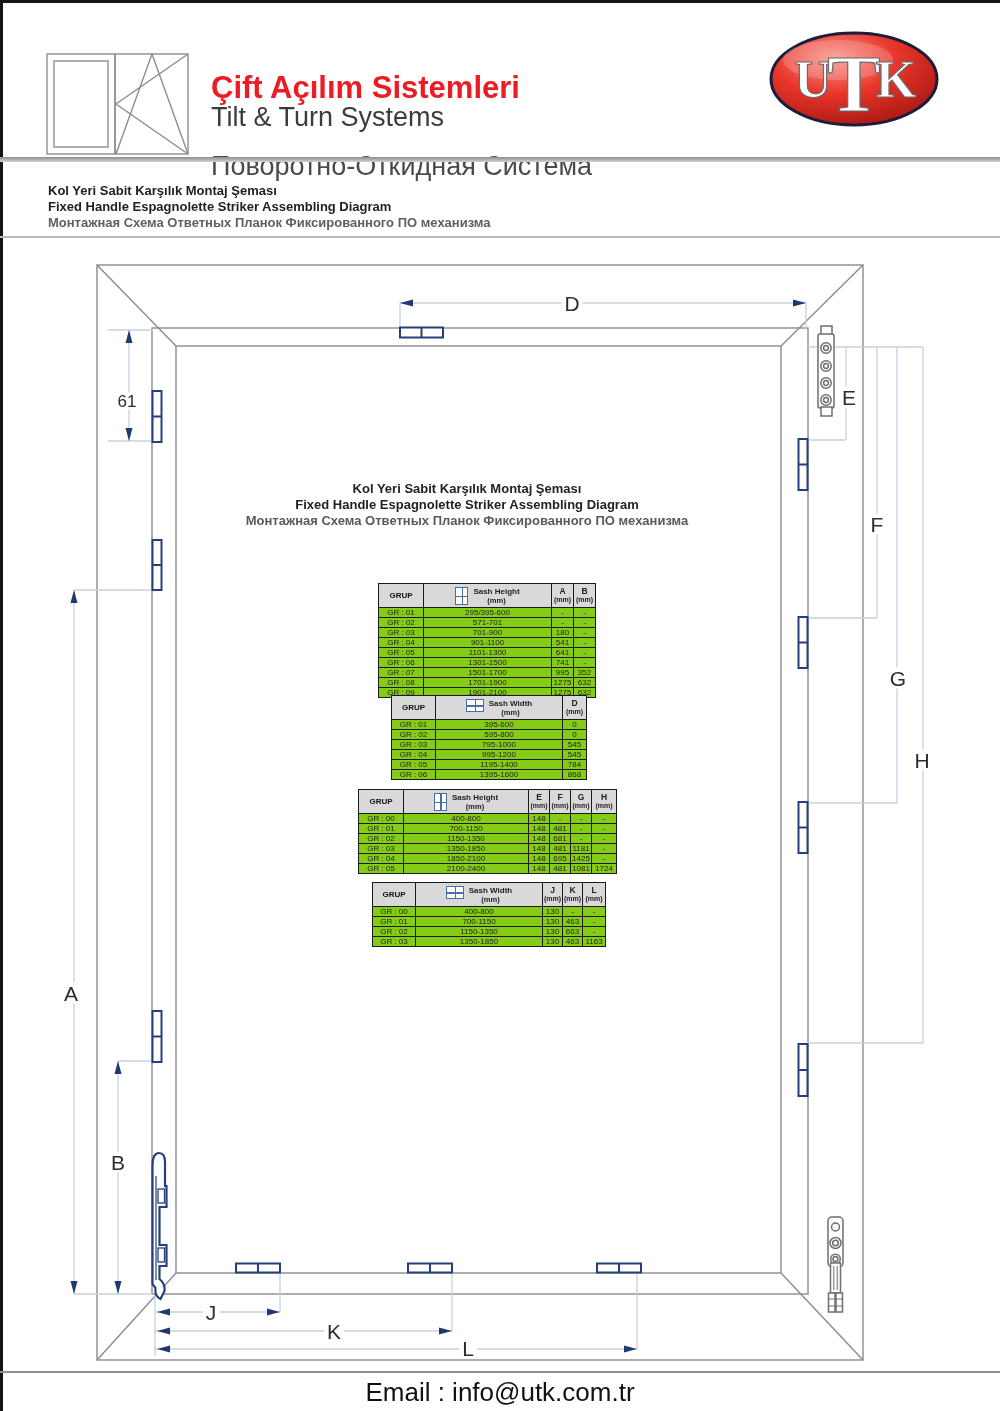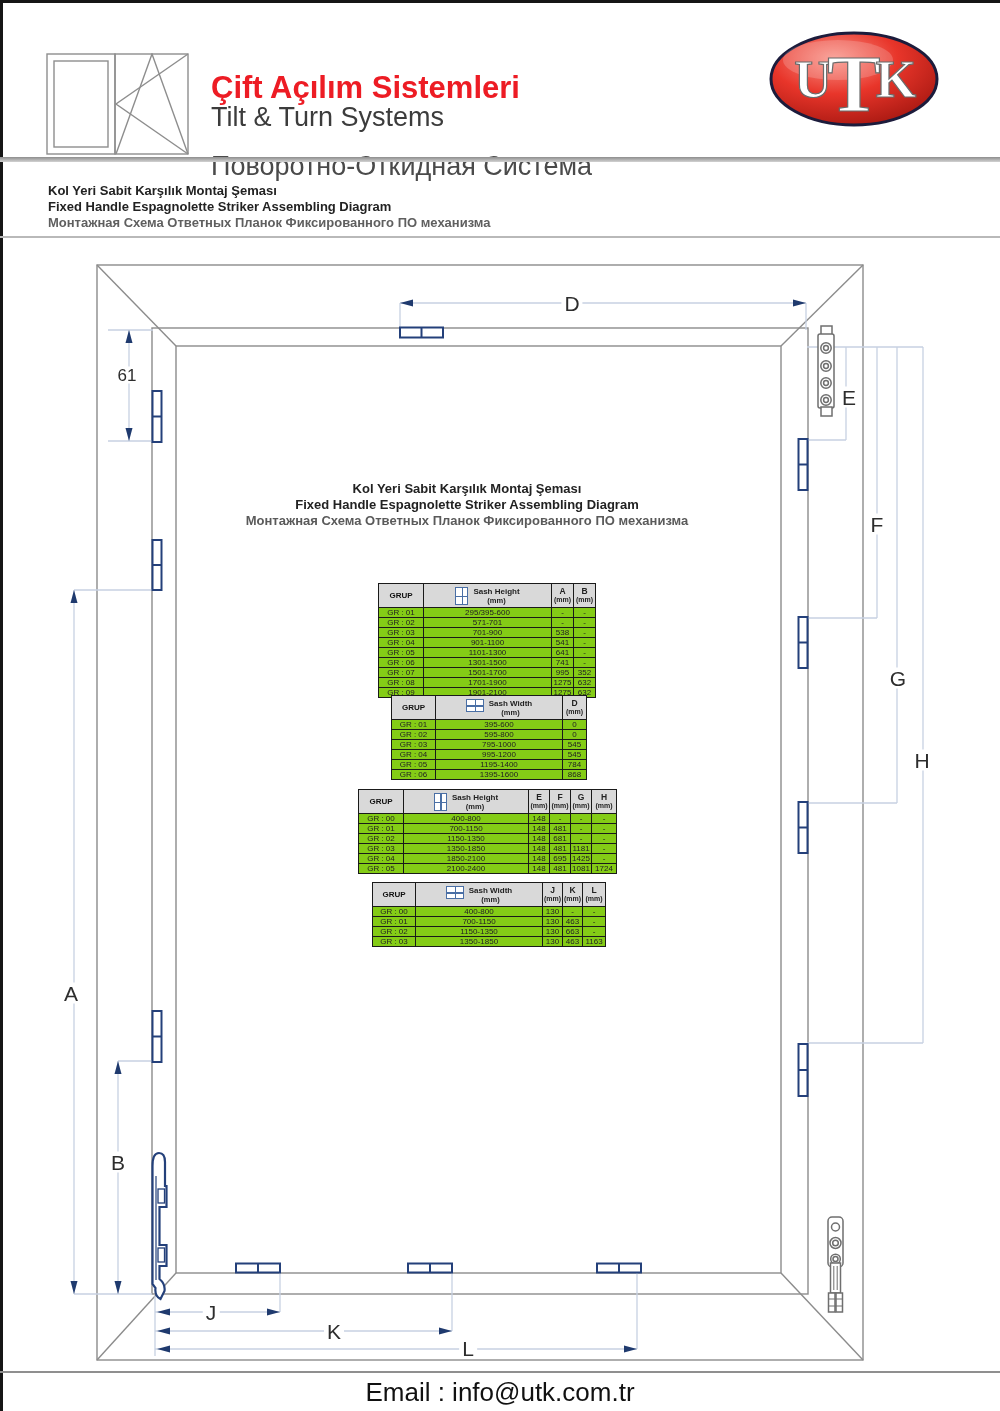--- a/index.html
+++ b/index.html
@@ -236,21 +236,21 @@
       <path d="M118,1294 L114.5,1281 L121.5,1281 Z"></path>
       <path d="M157,1312 L170,1308.5 L170,1315.5 Z"></path>
       <path d="M280,1312 L267,1308.5 L267,1315.5 Z"></path>
       <path d="M157,1331 L170,1327.5 L170,1334.5 Z"></path>
       <path d="M452,1331 L439,1327.5 L439,1334.5 Z"></path>
       <path d="M157,1349 L170,1345.5 L170,1352.5 Z"></path>
       <path d="M637,1349 L624,1345.5 L624,1352.5 Z"></path>
     </g>
   </svg>
 
-  <span class="dim-label small" style="left:127px;top:375px;">61</span>
+  <span class="dim-label small" style="left:127px;top:401px;">61</span>
   <span class="dim-label" style="left:572px;top:303px;">D</span>
   <span class="dim-label" style="left:849px;top:397px;">E</span>
   <span class="dim-label" style="left:877px;top:524px;">F</span>
   <span class="dim-label" style="left:898px;top:678px;">G</span>
   <span class="dim-label" style="left:922px;top:760px;">H</span>
   <span class="dim-label" style="left:71px;top:993px;">A</span>
   <span class="dim-label" style="left:118px;top:1162px;">B</span>
   <span class="dim-label" style="left:211px;top:1312px;">J</span>
   <span class="dim-label" style="left:334px;top:1331px;">K</span>
   <span class="dim-label" style="left:468px;top:1348px;">L</span>
@@ -299,21 +299,21 @@
         </tr>
         <tr>
           <td>GR : 02</td>
           <td>571-701</td>
           <td>-</td>
           <td>-</td>
         </tr>
         <tr>
           <td>GR : 03</td>
           <td>701-900</td>
-          <td>538</td>
+          <td>180</td>
           <td>-</td>
         </tr>
         <tr>
           <td>GR : 04</td>
           <td>901-1100</td>
           <td>541</td>
           <td>-</td>
         </tr>
         <tr>
           <td>GR : 05</td>

